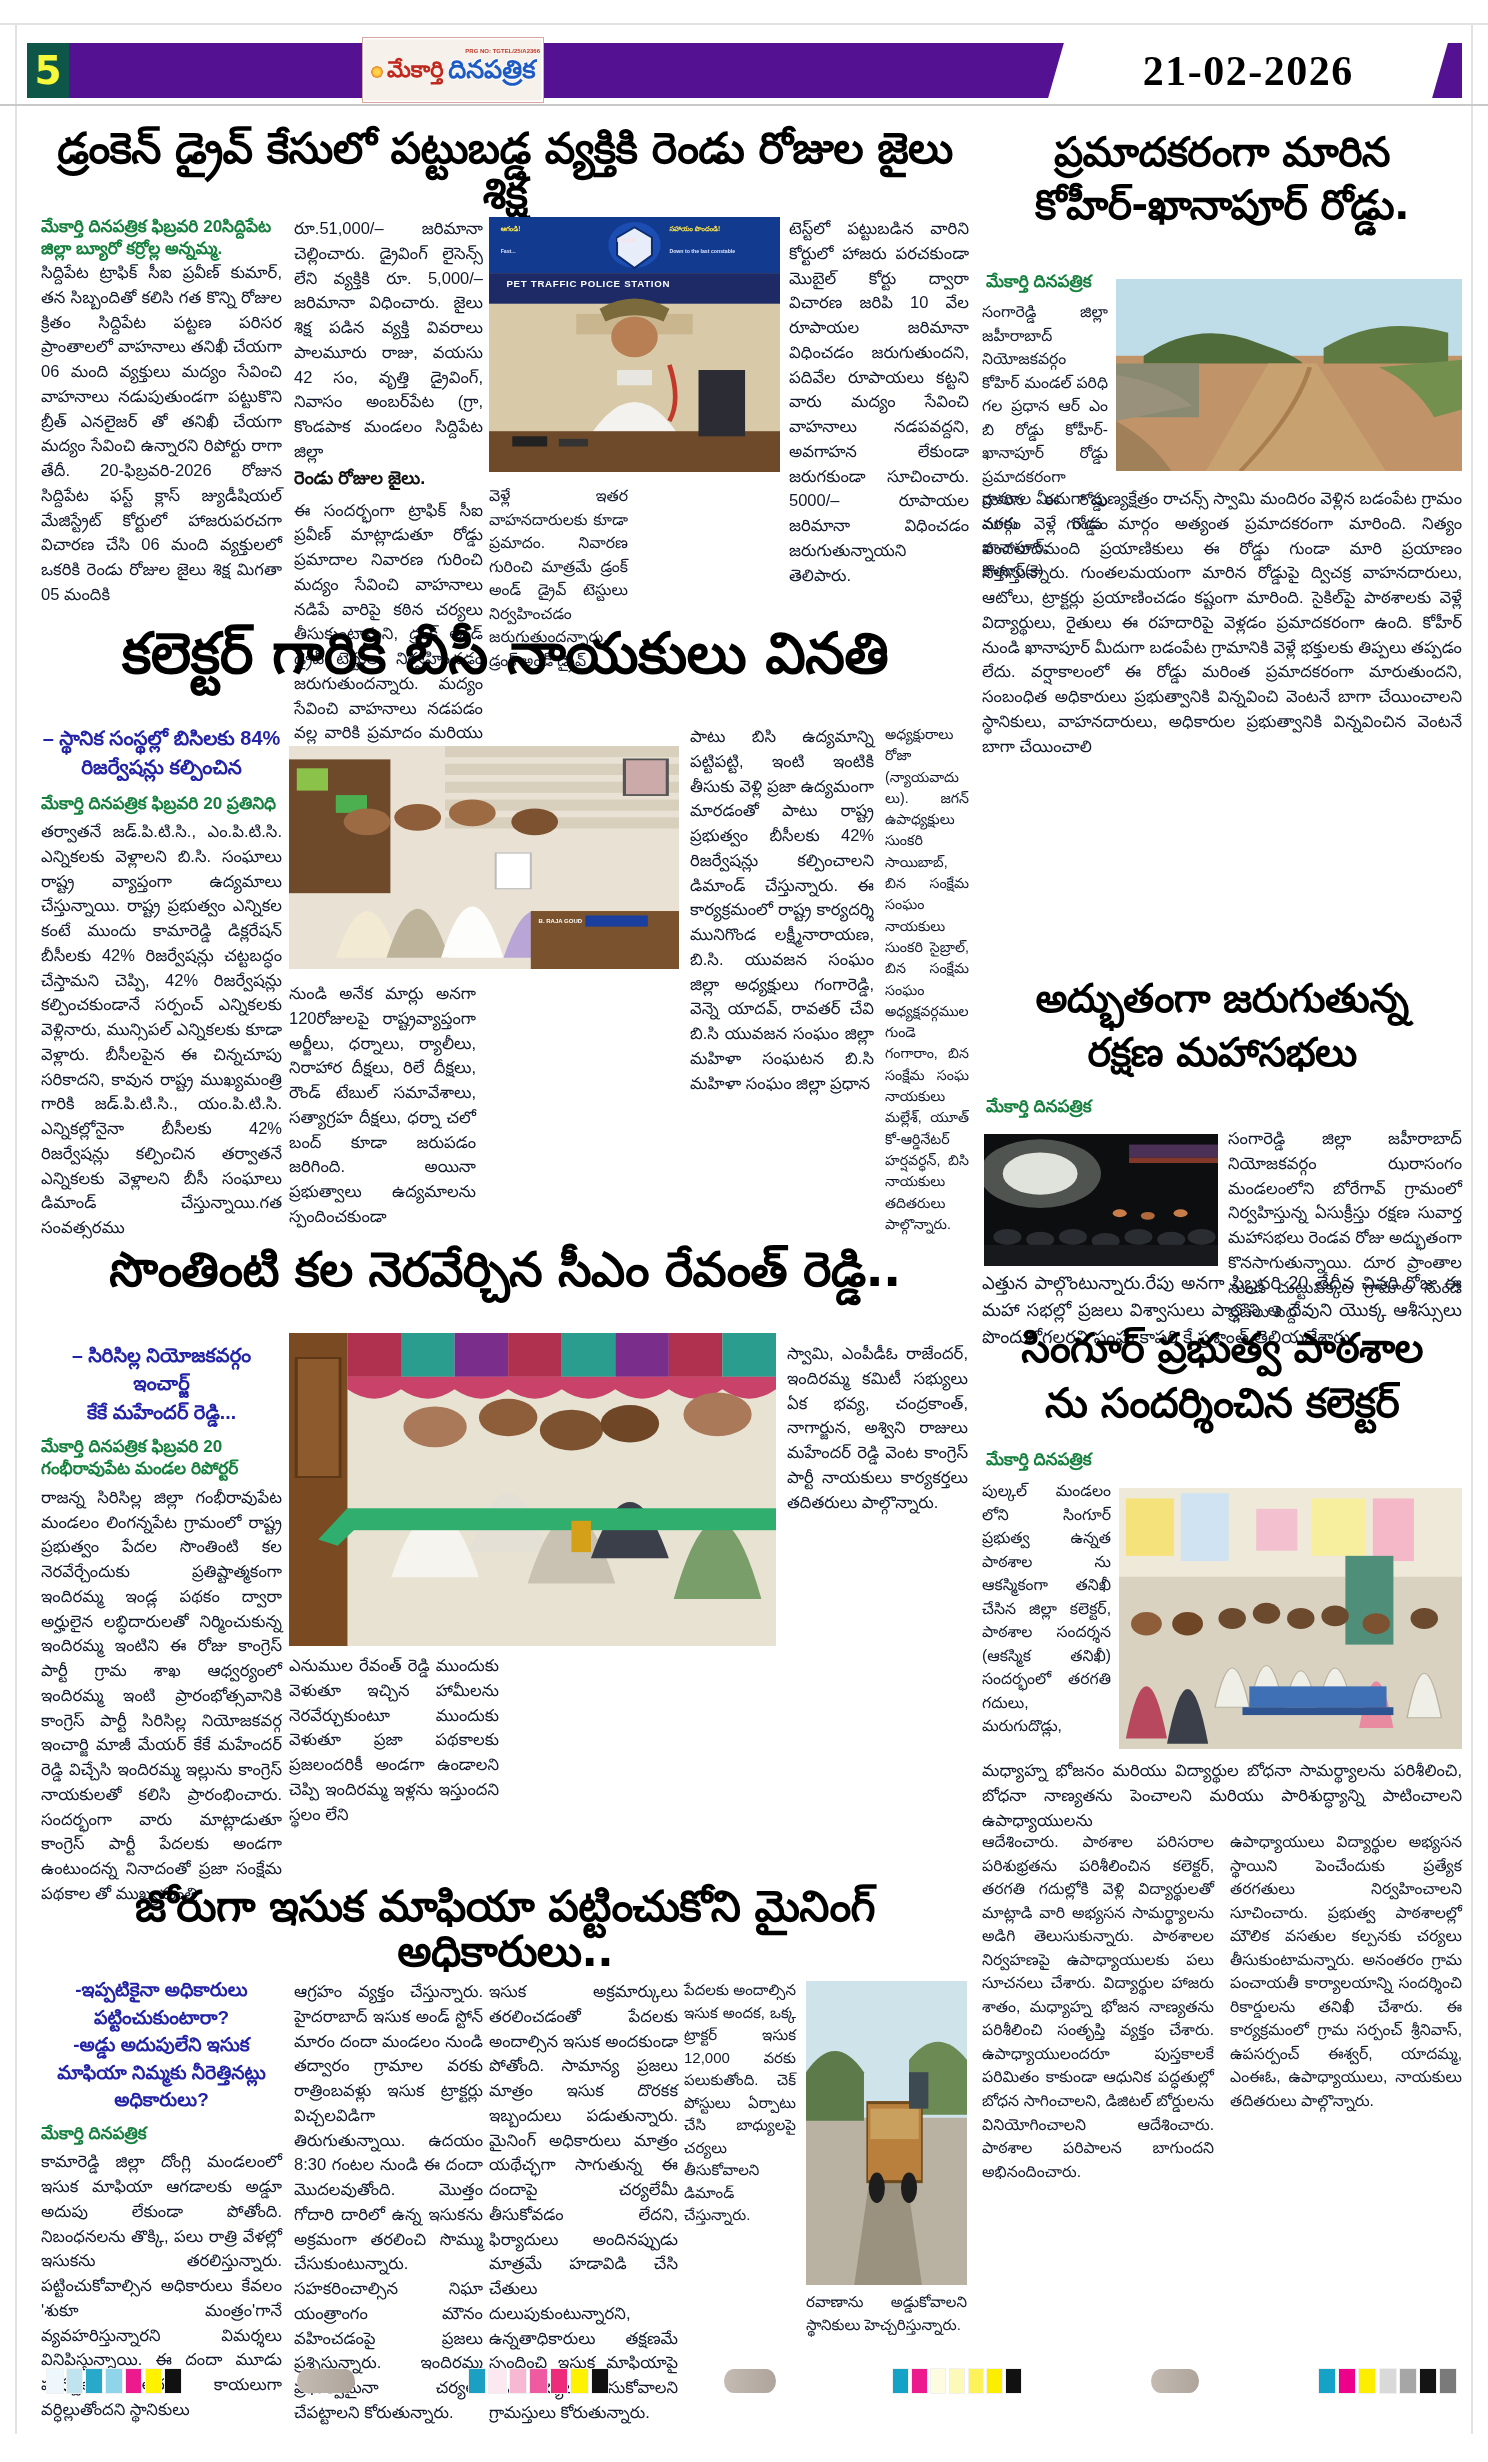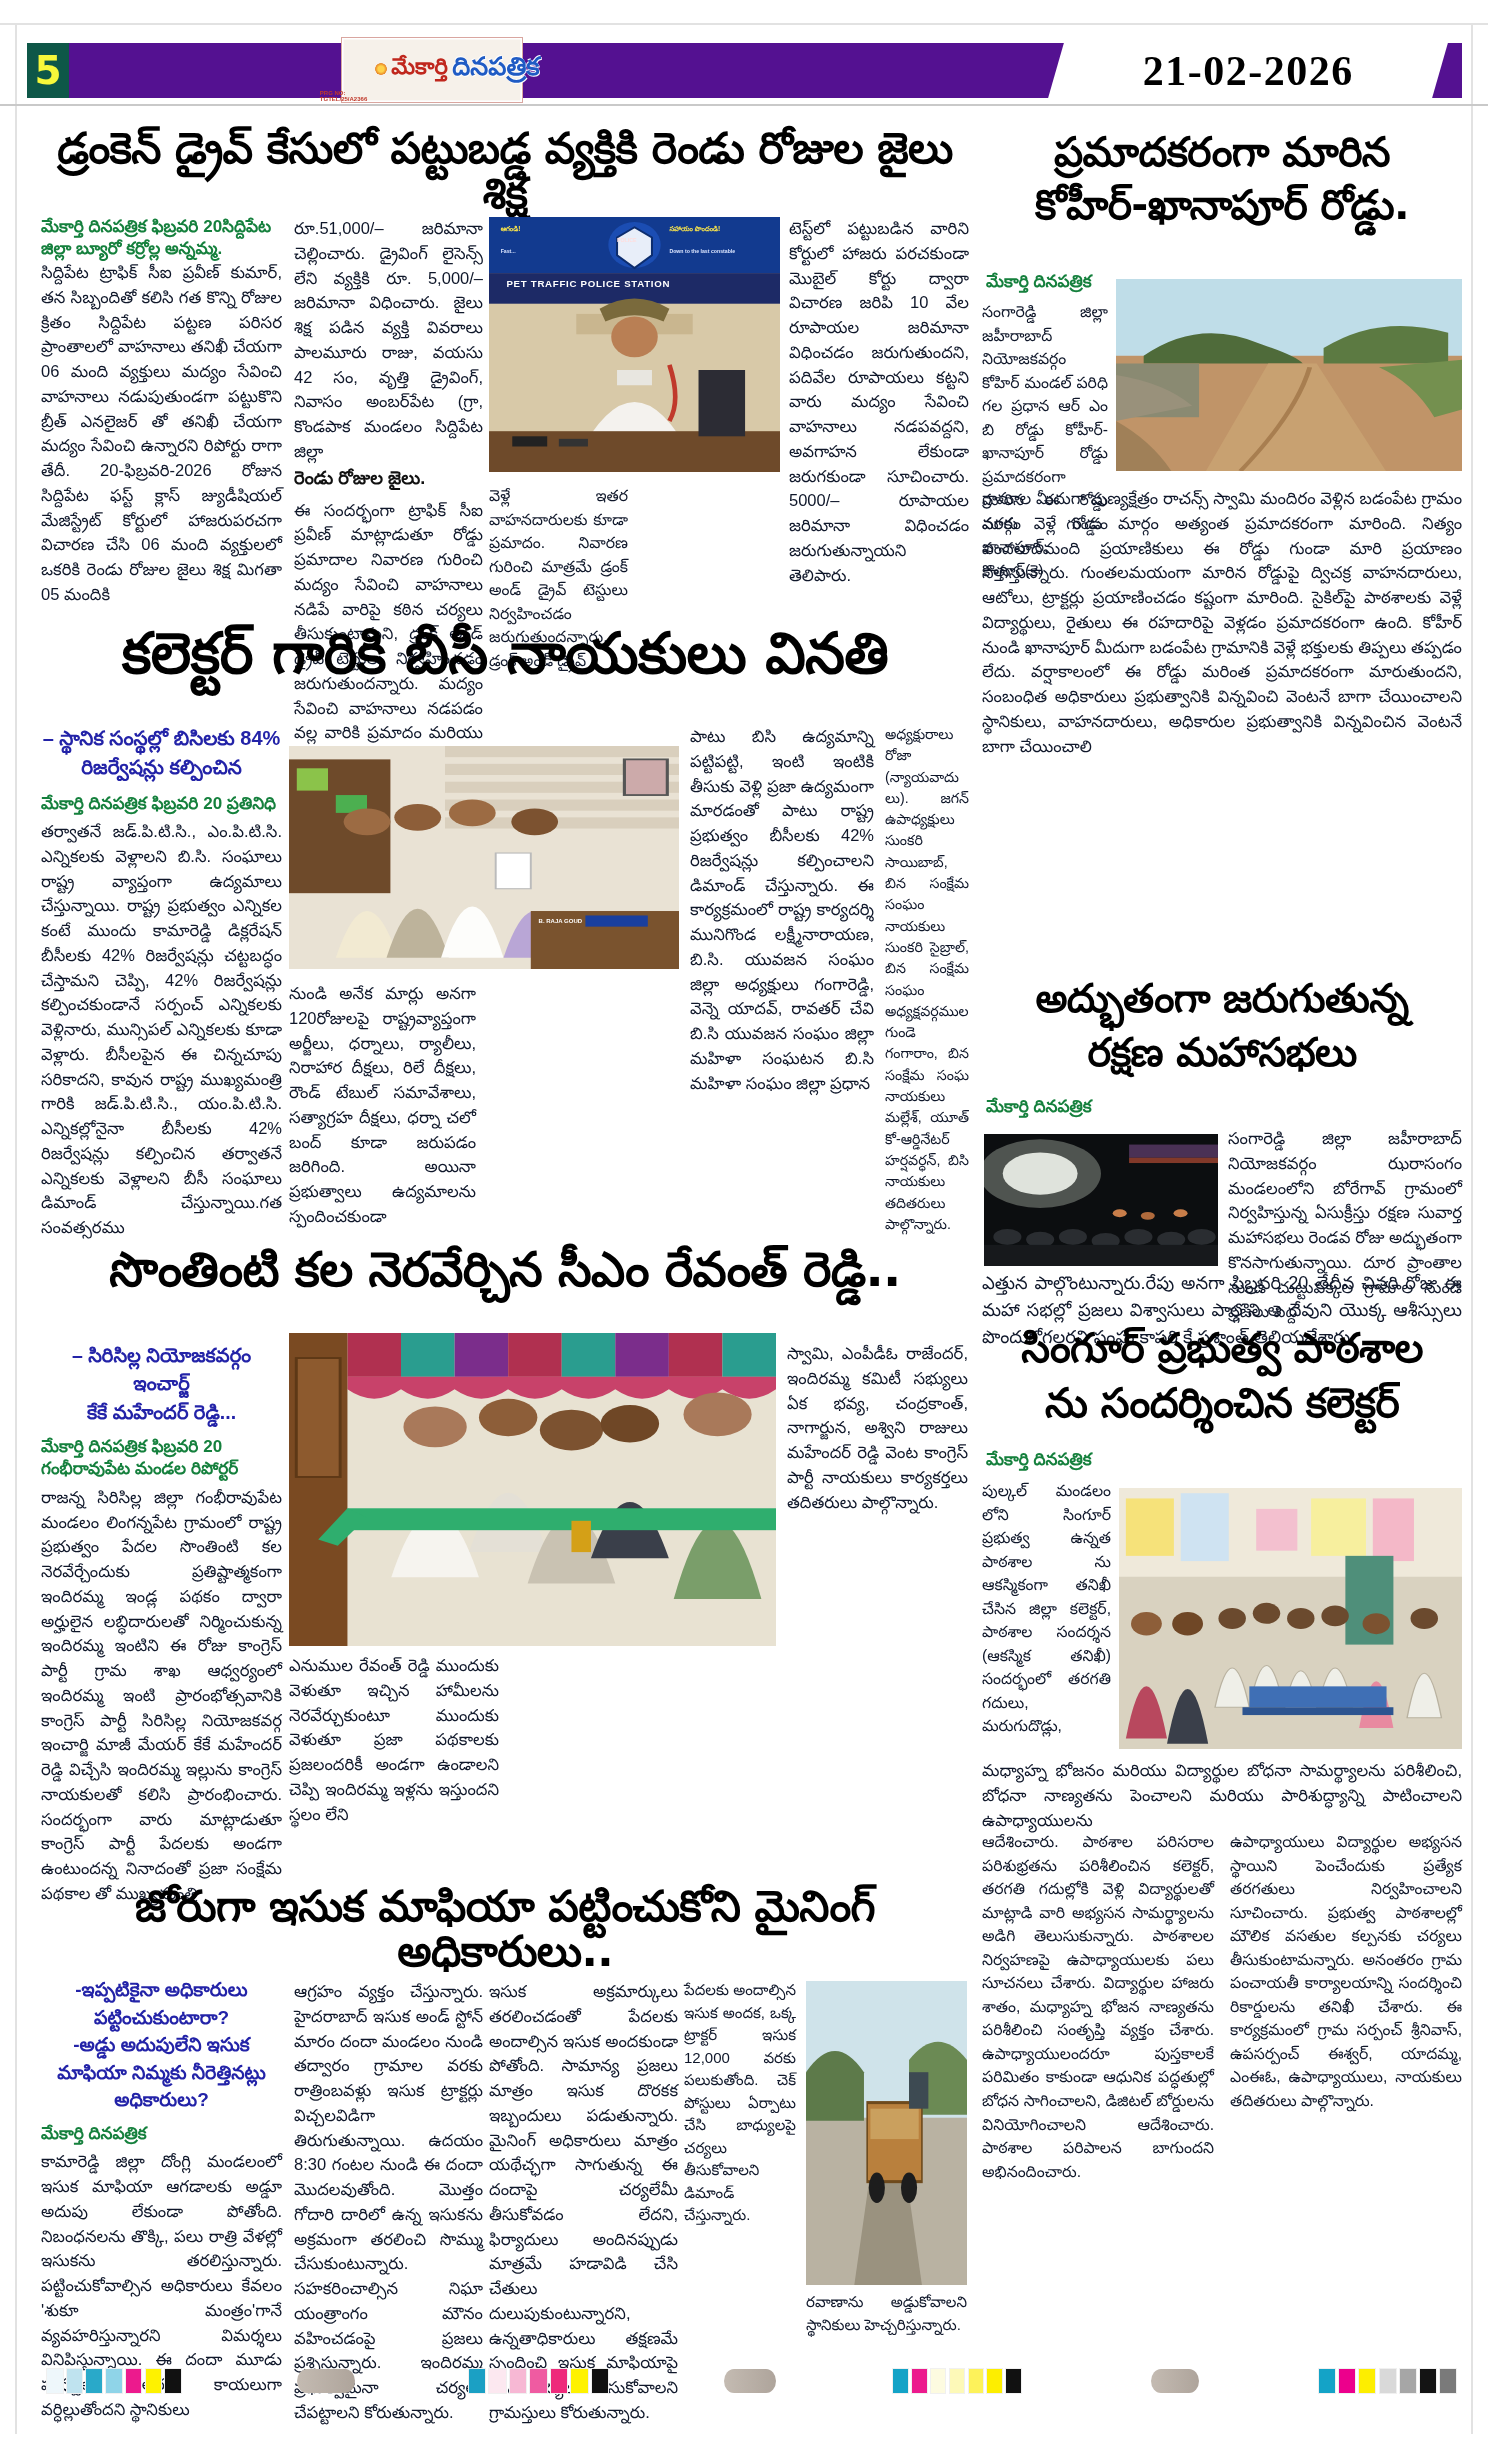--- a/index.html
+++ b/index.html
@@ -5,21 +5,21 @@
   html,body{margin:0;padding:0;background:#ffffff;}
   .page{position:relative;width:1488px;height:2462px;background:#fff;overflow:hidden;
         font-family:"Liberation Sans",sans-serif;color:#111;}
   .abs{position:absolute;}
   .rule{background:#e2e2e2;}
   
   .hdr-bar{background:#541191;}
   .pagebox{background:#0e5748;color:#f7f83a;font-family:"DejaVu Sans",sans-serif;
            font-weight:bold;font-size:39px;display:flex;align-items:center;justify-content:center;}
   .masthead{background:#f6f1ea;border:0.7px solid #d9a6a0;box-shadow:0 0 0 1.5px #fff inset;
-            display:flex;flex-direction:row;align-items:center;justify-content:center;}
+            display:flex;flex-direction:column;align-items:center;justify-content:center;margin-left:21px;}
   .mast-reg{font-size:6px;color:#c0392b;align-self:flex-end;margin:1.5px 3px 0 0;font-weight:bold;}
   .mast-row{display:flex;align-items:center;gap:4.5px;padding:0 4.5px 3px 4.5px;}
   .mast-red{color:#c0271d;font-weight:bold;font-size:22.5px;font-family:"DejaVu Sans",sans-serif;}
   .mast-blue{color:#1f5bc4;font-weight:bold;font-size:25.5px;font-family:"DejaVu Sans",sans-serif;
              text-shadow:0.7px 0.7px 0 #fff,-0.7px -0.7px 0 #fff;}
   .sun{width:12px;height:12px;border-radius:50%;background:radial-gradient(circle,#ffd24a 35%,#e67e22 70%,transparent 72%);}
   .date-band{background:#ffffff;transform:skewX(-16deg);display:flex;align-items:center;justify-content:center;}
   .date-text{transform:skewX(16deg);font-family:"Liberation Serif",serif;font-weight:bold;
              font-size:42px;letter-spacing:1.5px;color:#000;}
   

